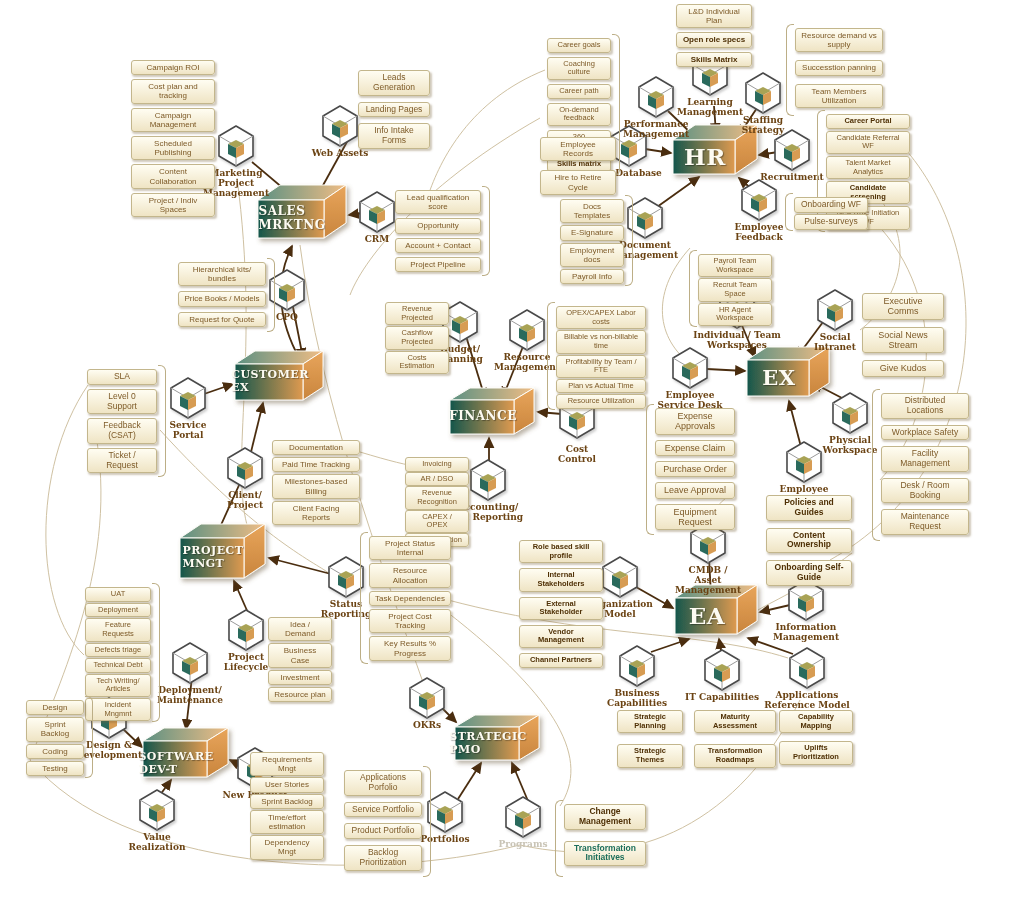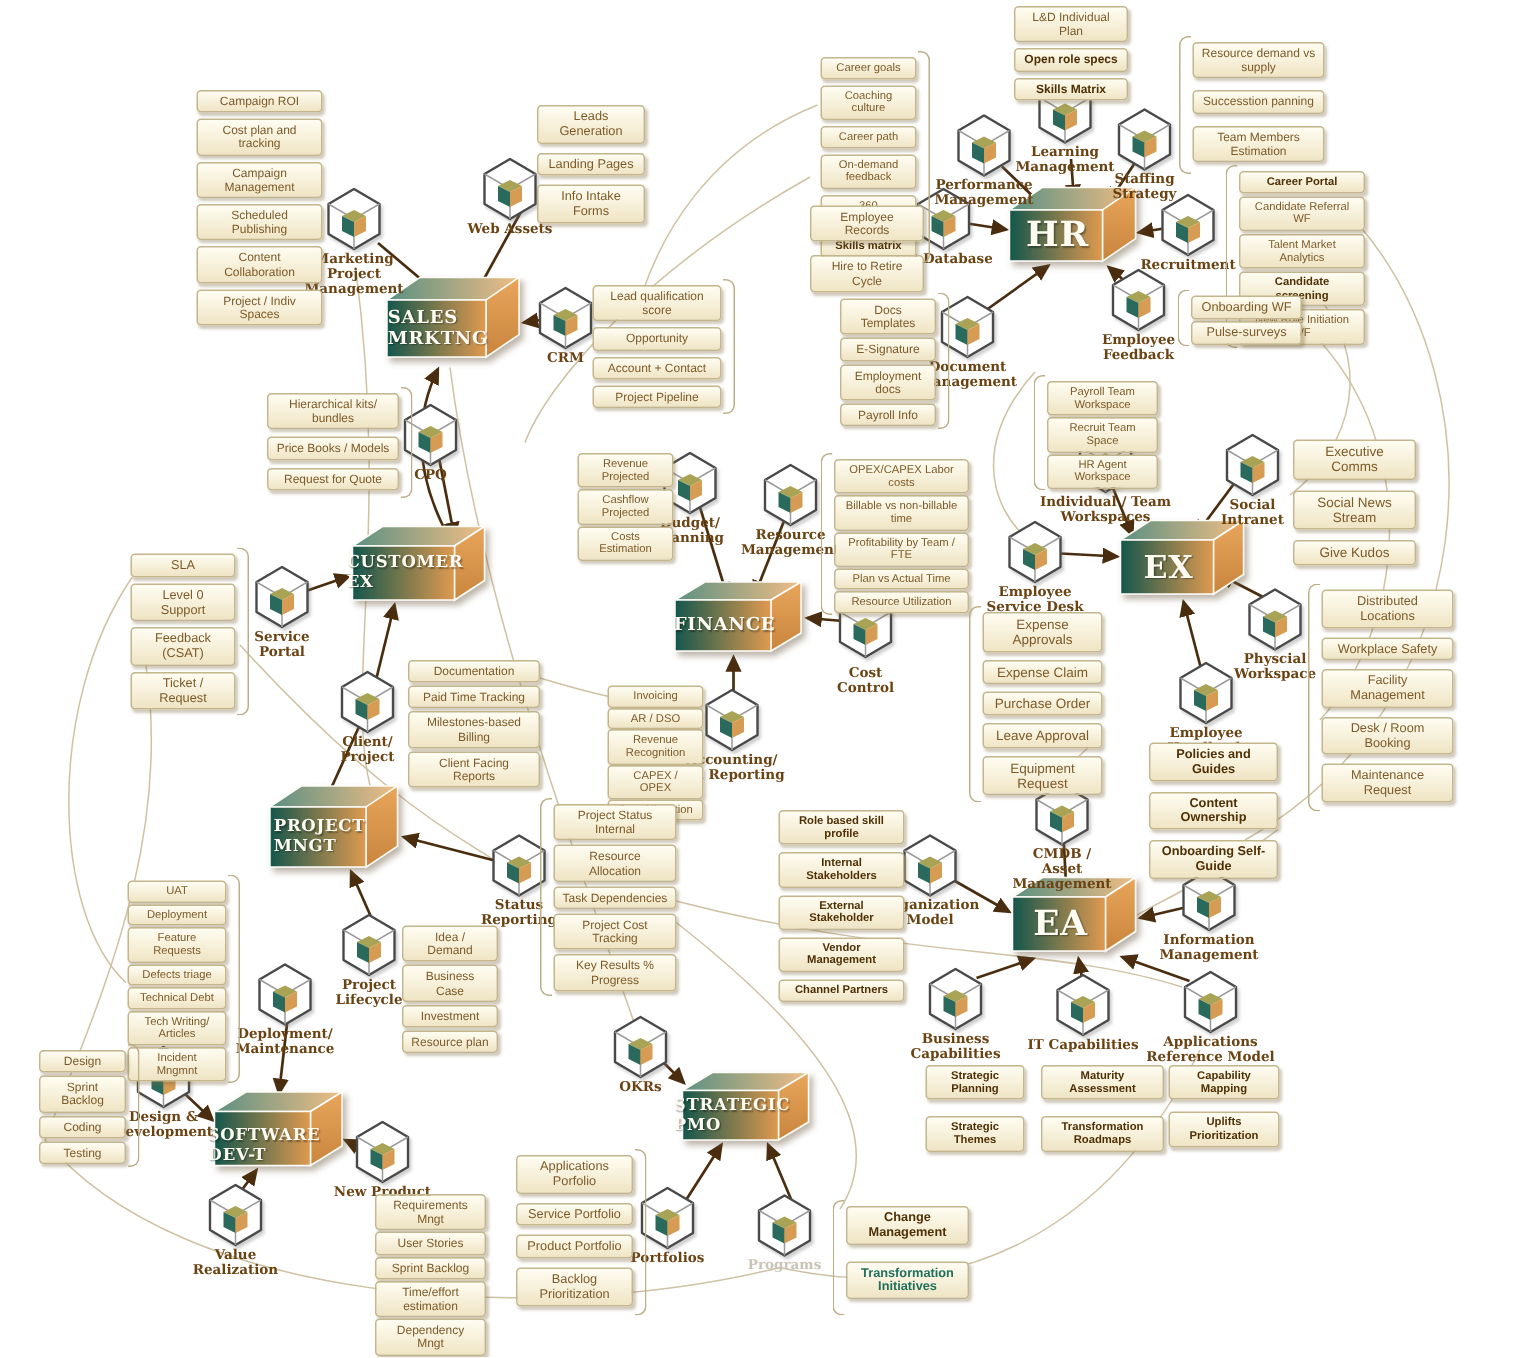--- a/index.html
+++ b/index.html
@@ -530,21 +530,21 @@
       </div>
       <div class="list" style="left: 676px; top: 4px; width: 76px; font-size: 8px;">
         <div class="chip">L&amp;D Individual Plan</div>
         <div class="chip b">Open role specs</div>
         <div class="chip b">Skills Matrix</div>
       </div>
       <div class="list" style="left: 795px; top: 28px; width: 88px; font-size: 8px;">
         <div class="bracket left"></div>
         <div class="chip" style="margin-bottom: 8px;">Resource demand vs supply</div>
         <div class="chip" style="margin-bottom: 8px;">Successtion panning</div>
-        <div class="chip" style="margin-bottom: 8px;">Team Members Estimation</div>
+        <div class="chip" style="margin-bottom: 8px;">Team Members Utilization</div>
       </div>
       <div class="list" style="left: 540px; top: 137px; width: 76px; font-size: 8px;">
         <div class="chip" style="margin-bottom: 9px;">Employee Records</div>
         <div class="chip" style="margin-bottom: 9px;">Hire to Retire Cycle</div>
       </div>
       <div class="list" style="left: 826px; top: 114px; width: 84px; font-size: 7.5px;">
         <div class="bracket left"></div>
         <div class="chip b" style="margin-bottom: 2px;">Career Portal</div>
         <div class="chip" style="margin-bottom: 2px;">Candidate Referral WF</div>
         <div class="chip" style="margin-bottom: 2px;">Talent Market Analytics</div>
@@ -666,21 +666,21 @@
         <div class="chip" style="margin-bottom: 1px;">Tech Writing/ Articles</div>
         <div class="chip" style="margin-bottom: 1px;">Incident Mngmnt</div>
       </div>
       <div class="list" style="left: 26px; top: 700px; width: 58px; font-size: 8px;">
         <div class="bracket right"></div>
         <div class="chip" style="margin-bottom: 2px;">Design</div>
         <div class="chip" style="margin-bottom: 2px;">Sprint Backlog</div>
         <div class="chip" style="margin-bottom: 2px;">Coding</div>
         <div class="chip" style="margin-bottom: 2px;">Testing</div>
       </div>
-      <div class="list" style="left: 218px; top: 796px; width: 74px; font-size: 8px; padding-left: 32px;">
+      <div class="list" style="left: 218px; top: 752px; width: 74px; font-size: 8px; padding-left: 32px;">
         <div class="chip" style="margin-bottom: 1px;">Requirements Mngt</div>
         <div class="chip" style="margin-bottom: 1px;">User Stories</div>
         <div class="chip" style="margin-bottom: 1px;">Sprint Backlog</div>
         <div class="chip" style="margin-bottom: 1px;">Time/effort estimation</div>
         <div class="chip" style="margin-bottom: 1px;">Dependency Mngt</div>
       </div>
       <div class="list" style="left: 344px; top: 770px; width: 78px; font-size: 8.5px;">
         <div class="bracket right"></div>
         <div class="chip" style="margin-bottom: 6px;">Applications Porfolio</div>
         <div class="chip" style="margin-bottom: 6px;">Service Portfolio</div>

